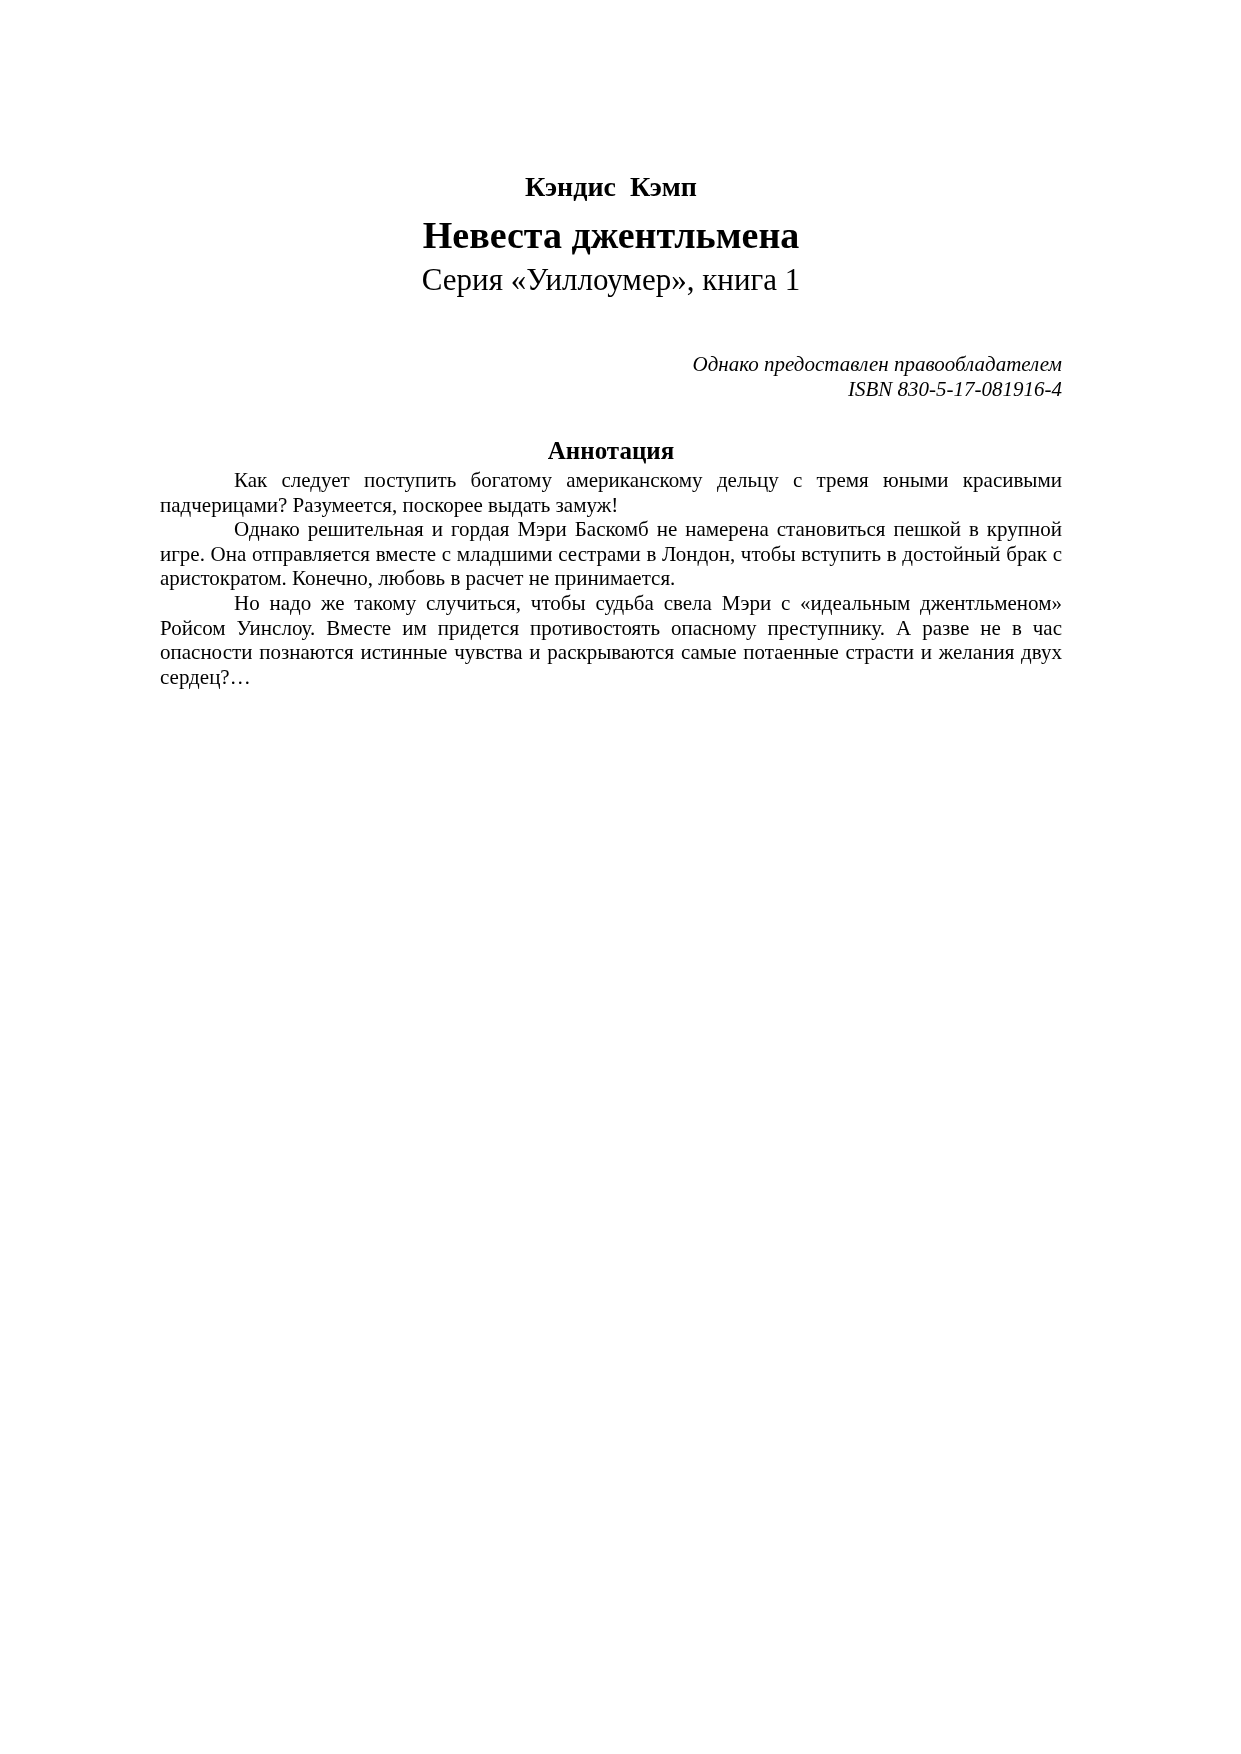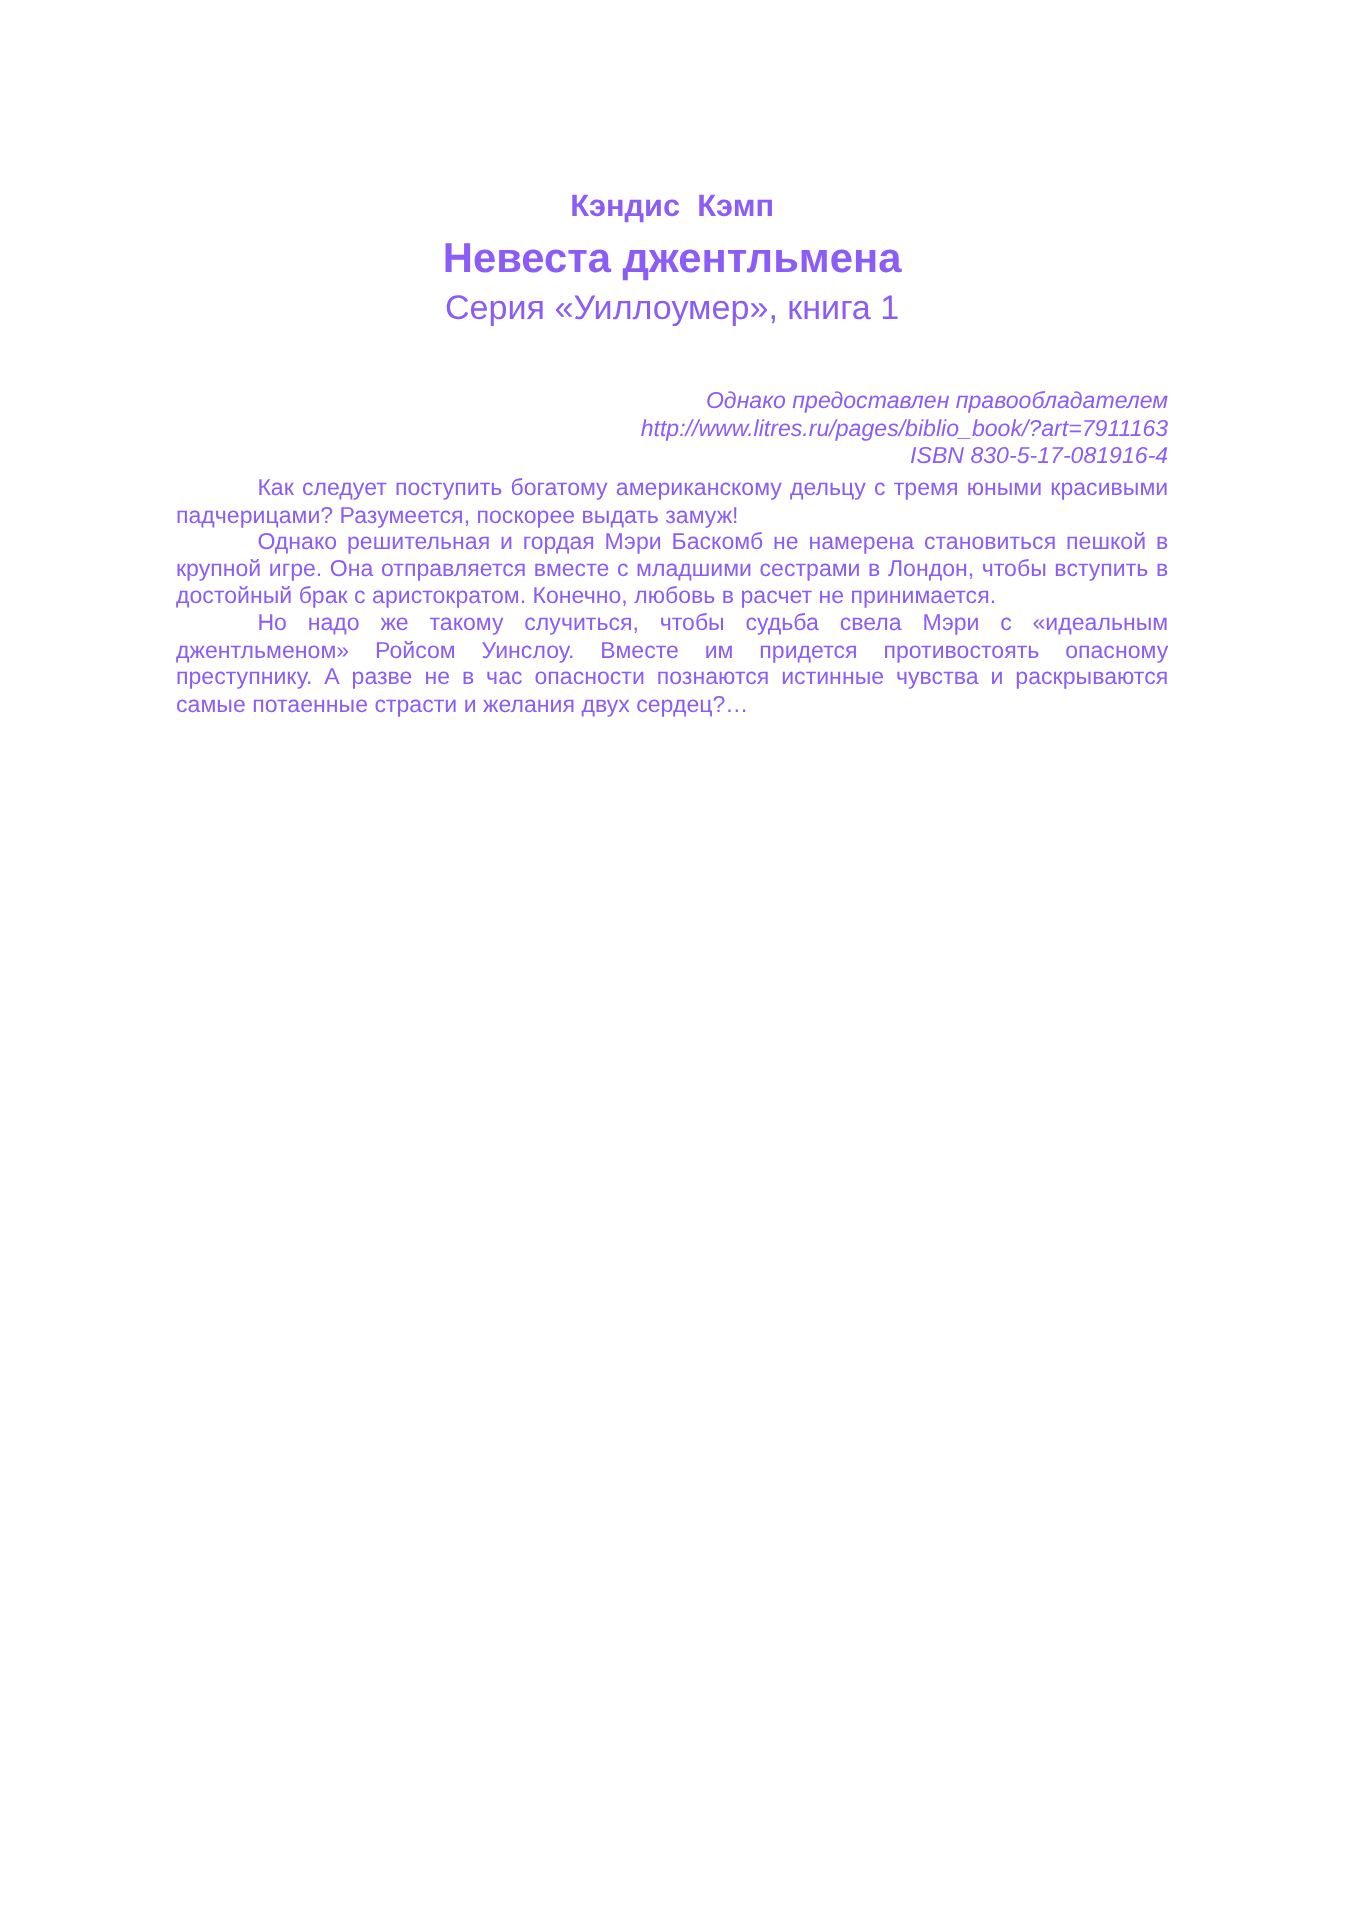--- a/index.html
+++ b/index.html
@@ -7,22 +7,22 @@
     margin: 0;
     padding: 0;
     background: #ffffff;
   }
   .page {
     position: relative;
     width: 1241px;
     height: 1609px;
     margin: 0 auto;
     background: #ffffff;
-    color: #8b5cf6;
-    font-family: Liberation Sans, sans-serif;
+    color: #000000;
+    font-family: Liberation Serif, serif;
     overflow: hidden;
   }
   .content {
     position: absolute;
     left: 160px;
     top: 0;
     width: 902px;
   }
   .title-block {
     margin-top: 170px;
@@ -80,24 +80,24 @@
   <div class="content">
 
     <div class="title-block">
       <div class="author">Кэндис  Кэмп</div>
       <h1 class="book-title">Невеста джентльмена</h1>
       <div class="series">Серия «Уиллоумер», книга 1</div>
     </div>
 
     <div class="credits">
       <div class="credit-line">Однако предоставлен правообладателем</div>
-      <div class="credit-line">http://www.litres.ru/pages/biblio_book/?art=7911163</div>
       <div class="credit-line">ISBN 830-5-17-081916-4</div>
     </div>
 
+    <h2 class="annotation-heading">Аннотация</h2>
 
     <div class="annotation-body">
       <p>Как следует поступить богатому американскому дельцу с тремя юными красивыми падчерицами? Разумеется, поскорее выдать замуж!</p>
       <p>Однако решительная и гордая Мэри Баскомб не намерена становиться пешкой в крупной игре. Она отправляется вместе с младшими сестрами в Лондон, чтобы вступить в достойный брак с аристократом. Конечно, любовь в расчет не принимается.</p>
       <p>Но надо же такому случиться, чтобы судьба свела Мэри с «идеальным джентльменом» Ройсом Уинслоу. Вместе им придется противостоять опасному преступнику. А разве не в час опасности познаются истинные чувства и раскрываются самые потаенные страсти и желания двух сердец?…</p>
     </div>
 
   </div>
 </div>
 

